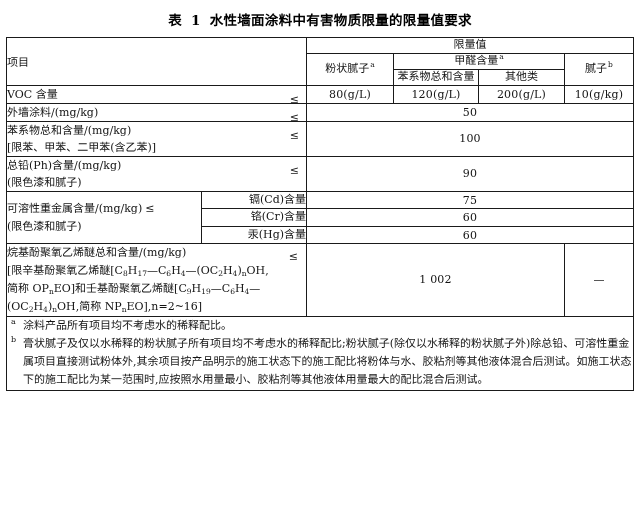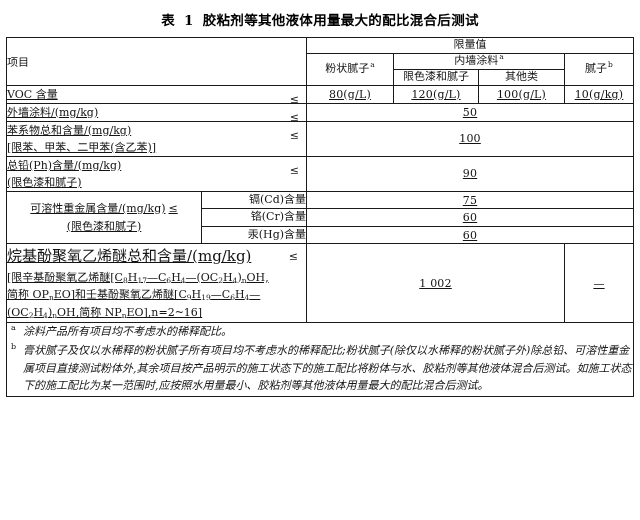--- a/index.html
+++ b/index.html
@@ -80,32 +80,31 @@
   .cell-sub {
     text-align: right;
     padding: 5px 6px 5px 9px;
     line-height: 1.5;
   }
   .cell-val {
     text-align: center;
     font-size: 10.5px;
     padding: 5px 2px;
     letter-spacing: 0.2px;
-    text-decoration: underline;
   }
   .cell-merged-label {
-    text-align: center;
+    text-align: left;
     padding: 4px 4px 4px 9px;
     line-height: 1.6;
     position: relative;
   }
   .cell-merged-label .le-inline {
     margin-left: 3px;
   }
-  .line { display: block; text-decoration: underline; }
+  .line { display: block; }
   sup.fn {
     font-size: 7.5px;
     vertical-align: super;
     line-height: 0;
     margin-left: 1px;
   }
   sub {
     font-size: 7.5px;
     vertical-align: baseline;
     position: relative;
@@ -121,85 +120,85 @@
     line-height: 1.62;
     font-size: 10.3px;
     position: relative;
   }
   .apeo-cell .le {
     position: absolute;
     right: 8px;
     top: 4px;
     font-size: 11px;
   }
-  .apeo-line1 { font-size: 15px; }
+  .apeo-line1 { font-size: 11px; }
   .notes-cell {
     padding: 6px 10px 8px 12px;
     font-size: 10.3px;
     line-height: 1.62;
     text-align: left;
   }
   .note {
     display: block;
     position: relative;
     padding-left: 16px;
     margin-bottom: 1px;
   }
   .note .marker {
     position: absolute;
     left: 4px;
     top: -1px;
     font-size: 8px;
     vertical-align: super;
   }
-  .note-body { display: block; font-style: italic; }
+  .note-body { display: block; }
 </style>
 </head>
 <body>
 
 <div class="page">
 
   <div class="table-caption">
-    <span class="caption-num">表</span><span class="caption-num">1</span><span>胶粘剂等其他液体用量最大的配比混合后测试</span>
+    <span class="caption-num">表</span><span class="caption-num">1</span><span>水性墙面涂料中有害物质限量的限量值要求</span>
   </div>
 
   <table class="std">
     <colgroup>
       <col class="c-item">
       <col class="c-sub">
       <col class="c-inner">
       <col class="c-eff">
       <col class="c-other">
       <col class="c-putty">
     </colgroup>
     <thead>
       <tr>
         <th class="th-item" colspan="2" rowspan="3">项目</th>
         <th class="th-center" colspan="4">限量值</th>
       </tr>
       <tr>
         <th class="th-center" rowspan="2"><span>粉状腻子</span><sup class="fn">a</sup></th>
-        <th class="th-center" colspan="2"><span>内墙涂料</span><sup class="fn">a</sup></th>
+        <th class="th-center" colspan="2"><span>甲醛含量</span><sup class="fn">a</sup></th>
         <th class="th-center" rowspan="2"><span>腻子</span><sup class="fn">b</sup></th>
       </tr>
       <tr>
-        <th class="th-center">限色漆和腻子</th>
+        <th class="th-center">苯系物总和含量</th>
         <th class="th-center">其他类</th>
       </tr>
     </thead>
     <tbody>
 
       <tr>
         <td class="cell-item" colspan="2">
           <span class="line">VOC 含量</span>
           <span class="le">≤</span>
         </td>
         <td class="cell-val">80(g/L)</td>
         <td class="cell-val">120(g/L)</td>
-        <td class="cell-val">100(g/L)</td>
+        <td class="cell-val">200(g/L)</td>
         <td class="cell-val">10(g/kg)</td>
       </tr>
 
       <tr>
         <td class="cell-item" colspan="2">
           <span class="line">外墙涂料/(mg/kg)</span>
           <span class="le">≤</span>
         </td>
         <td class="cell-val" colspan="4">50</td>
       </tr>

